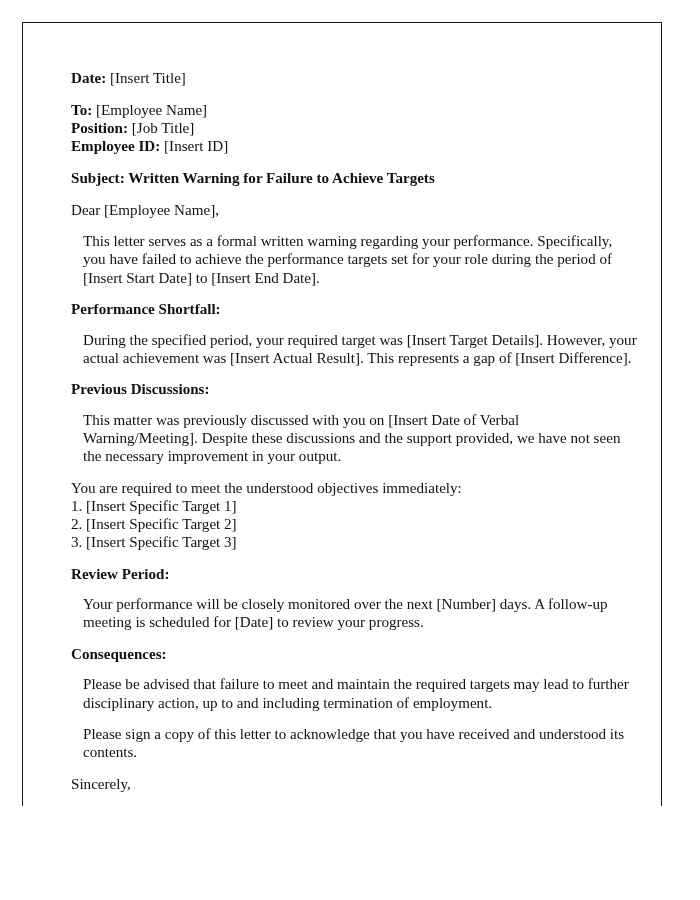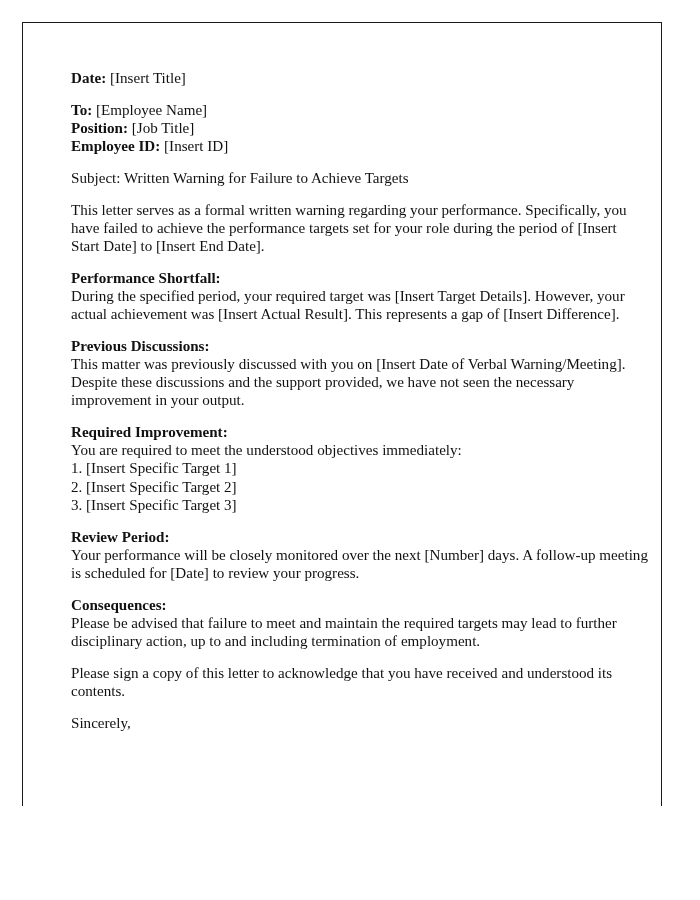--- a/index.html
+++ b/index.html
@@ -50,25 +50,25 @@
     display: block;
     white-space: normal;
   }
 
   .label,
   .heading {
     font-weight: bold;
   }
 
   .subject-line {
-    font-weight: normal;
+    font-weight: bold;
   }
 
   .para {
-    margin: 0;
+    margin: 12px;
   }
 </style>
 </head>
 <body>
 
 <div class="page-frame">
   <div class="letter-body">
 
     <div class="block">
       <span class="line"><span class="label">Date:</span> <span>[Insert Title]</span></span>
@@ -77,37 +77,39 @@
     <div class="block">
       <span class="line"><span class="label">To:</span> <span>[Employee Name]</span></span>
       <span class="line"><span class="label">Position:</span> <span>[Job Title]</span></span>
       <span class="line"><span class="label">Employee ID:</span> <span>[Insert ID]</span></span>
     </div>
 
     <div class="block">
       <span class="line subject-line">Subject: Written Warning for Failure to Achieve Targets</span>
     </div>
 
+    <div class="block">
+      <span class="line">Dear [Employee Name],</span>
+    </div>
 
     <div class="block">
       <p class="para">This letter serves as a formal written warning regarding your performance. Specifically, you have failed to achieve the performance targets set for your role during the period of [Insert Start Date] to [Insert End Date].</p>
     </div>
 
     <div class="block">
       <span class="line heading">Performance Shortfall:</span>
       <p class="para">During the specified period, your required target was [Insert Target Details]. However, your actual achievement was [Insert Actual Result]. This represents a gap of [Insert Difference].</p>
     </div>
 
     <div class="block">
       <span class="line heading">Previous Discussions:</span>
       <p class="para">This matter was previously discussed with you on [Insert Date of Verbal Warning/Meeting]. Despite these discussions and the support provided, we have not seen the necessary improvement in your output.</p>
     </div>
 
     <div class="block">
-      <span class="line heading">Required Improvement:</span>
       <span class="line">You are required to meet the understood objectives immediately:</span>
       <span class="line">1. [Insert Specific Target 1]</span>
       <span class="line">2. [Insert Specific Target 2]</span>
       <span class="line">3. [Insert Specific Target 3]</span>
     </div>
 
     <div class="block">
       <span class="line heading">Review Period:</span>
       <p class="para">Your performance will be closely monitored over the next [Number] days. A follow-up meeting is scheduled for [Date] to review your progress.</p>
     </div>

